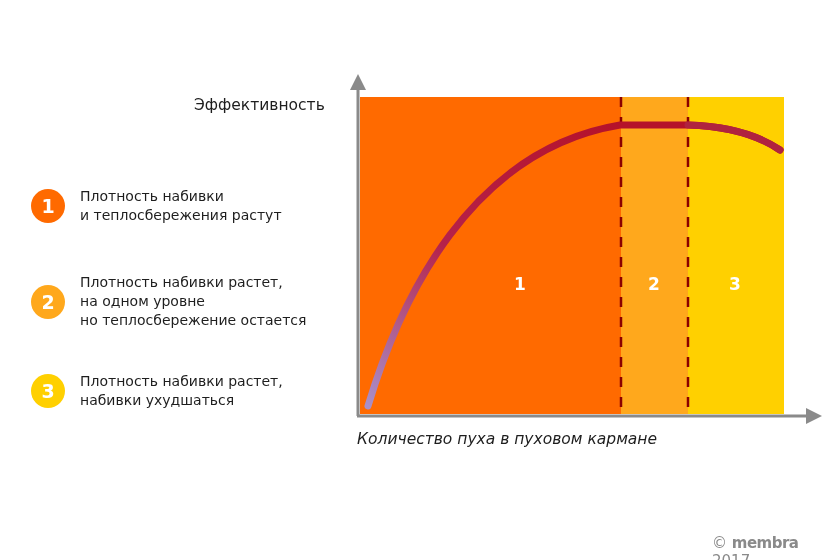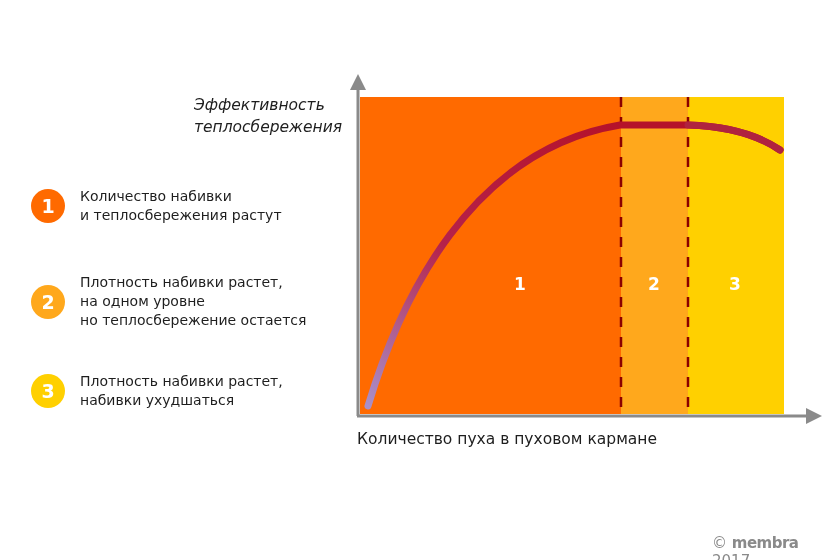--- a/index.html
+++ b/index.html
@@ -1,38 +1,37 @@
 <!DOCTYPE html>
 <html><head>
 <meta charset="utf-8">
 <style>
   html, body { margin:0; padding:0; background:#ffffff; }
   body { width:840px; height:560px; position:relative; overflow:hidden; font-family:"DejaVu Sans", sans-serif; color:#222; }
-  .ylabel { position:absolute; left:194px; top:94px; font-size:15.5px; line-height:22px; color:#1e1e1e;font-style:italic; }
+  .ylabel { position:absolute; left:194px; top:94px; font-size:15.5px; line-height:22px; color:#1e1e1e; }
   .legend-item { position:absolute; left:31px; display:flex; align-items:center; }
   .badge { width:34px; height:34px; border-radius:50%; color:#fff; font-weight:bold; font-size:19px; display:flex; align-items:center; justify-content:center; flex-shrink:0; }
   .legend-text { margin-left:15px; font-size:14px; line-height:19px; color:#1e1e1e; }
-  .xlabel { position:absolute; left:357px; top:430px; font-size:15.5px; color:#1e1e1e; }
+  .xlabel { position:absolute; left:357px; top:430px; font-size:15.5px; color:#1e1e1e;font-style:italic; }
   .copyright { position:absolute; left:712px; top:534px; font-size:15px; color:#8a8a8a; }
   .copyright .brand { font-weight:bold; color:#8a8a8a; letter-spacing:-0.5px;margin-top:48px; }
   svg.chart { position:absolute; left:0; top:0; }
   .zone-label { position:absolute; color:#fff; font-weight:bold; font-size:17px; }
 </style>
 </head>
 <body>
 
 <div class="ylabel">
   <div>Эффективность</div>
-  <div>теплосбережения</div>
 </div>
 
 <div class="legend-item" style="top:187px;">
   <div class="badge" style="background:#FF6A00;">1</div>
   <div class="legend-text">
-    <div>Количество набивки</div>
+    <div>Плотность набивки</div>
     <div>и теплосбережения растут</div>
   </div>
 </div>
 
 <div class="legend-item" style="top:273px;">
   <div class="badge" style="background:#FFA81C;">2</div>
   <div class="legend-text">
     <div>Плотность набивки растет,</div>
     <div>на одном уровне</div>
     <div>но теплосбережение остается</div>

